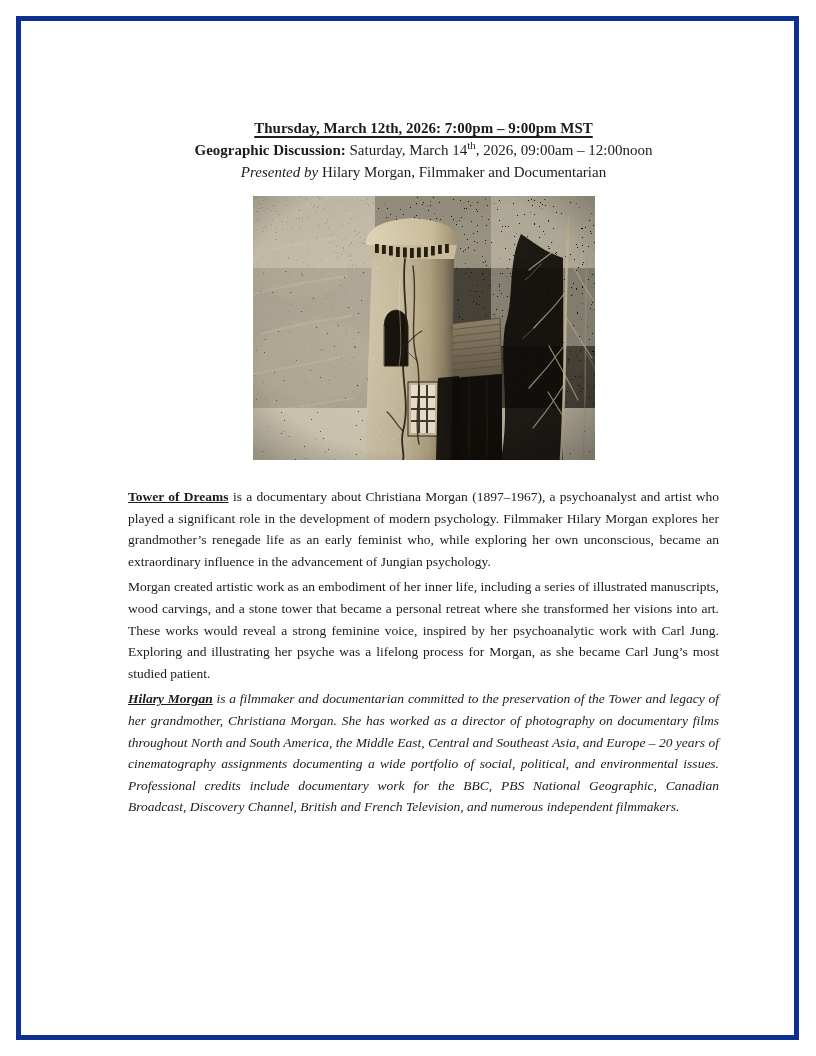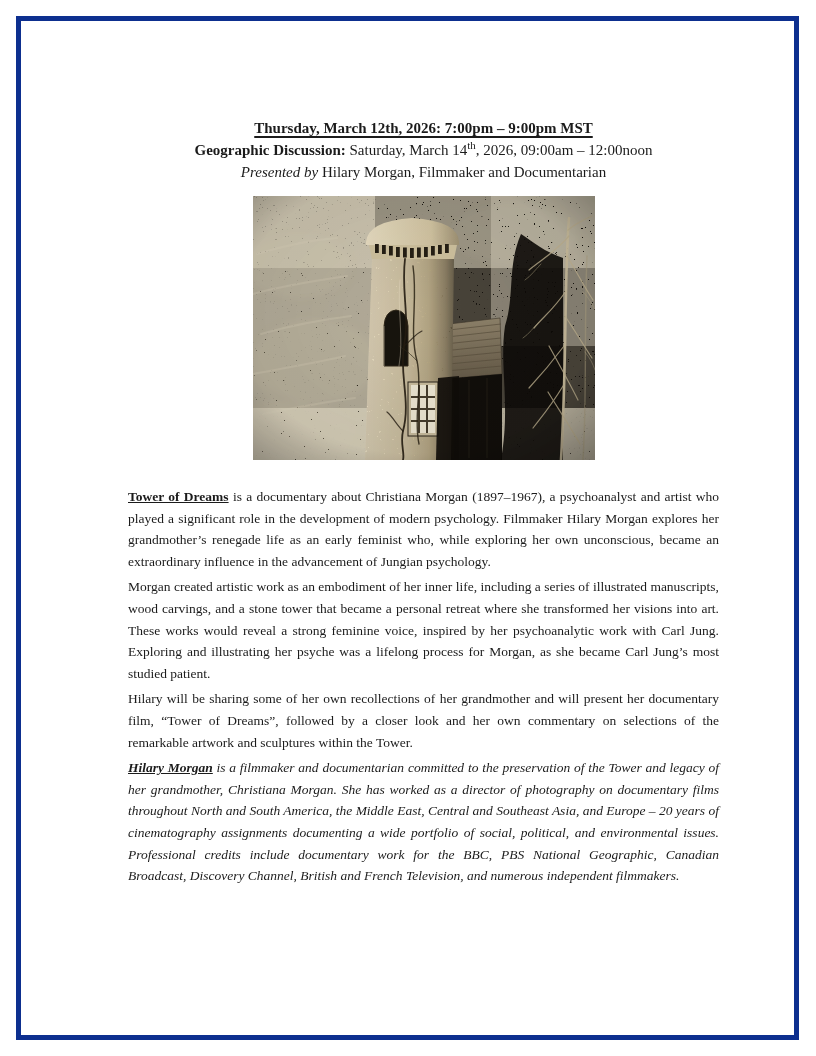--- a/index.html
+++ b/index.html
@@ -231,19 +231,18 @@
         <rect x="0" y="0" width="342" height="264" fill="#3a2f1a" opacity="0.05"></rect>
       </svg>
     </div>
 
     <div class="bodytext">
       <p><strong class="lead-bold">Tower of Dreams</strong><span> is a documentary about Christiana Morgan (1897–1967), a psychoanalyst and artist who played a significant role in the development of modern psychology. Filmmaker Hilary Morgan explores her grandmother’s renegade life as an early feminist who, while exploring her own unconscious, became an extraordinary influence in the advancement of Jungian psychology.</span></p>
 
       <p>Morgan created artistic work as an embodiment of her inner life, including a series of illustrated manuscripts, wood carvings, and a stone tower that became a personal retreat where she transformed her visions into art. These works would reveal a strong feminine voice, inspired by her psychoanalytic work with Carl Jung. Exploring and illustrating her psyche was a lifelong process for Morgan, as she became Carl Jung’s most studied patient.</p>
 
 
-      <p>Hilary will be sharing some of her own recollections of her grandmother and will present her documentary film, “Tower of Dreams”, followed by a closer look and her own commentary on selections of the remarkable artwork and sculptures within the Tower.</p>
 
       <p class="para-italic"><strong class="lead-bold">Hilary Morgan</strong><span> is a filmmaker and documentarian committed to the preservation of the Tower and legacy of her grandmother, Christiana Morgan. She has worked as a director of photography on documentary films throughout North and South America, the Middle East, Central and Southeast Asia, and Europe – 20 years of cinematography assignments documenting a wide portfolio of social, political, and environmental issues. Professional credits include documentary work for the BBC, PBS National Geographic, Canadian Broadcast, Discovery Channel, British and French Television, and numerous independent filmmakers.</span></p>
     </div>
 
   </div>
 </div>
 
 </body></html>

